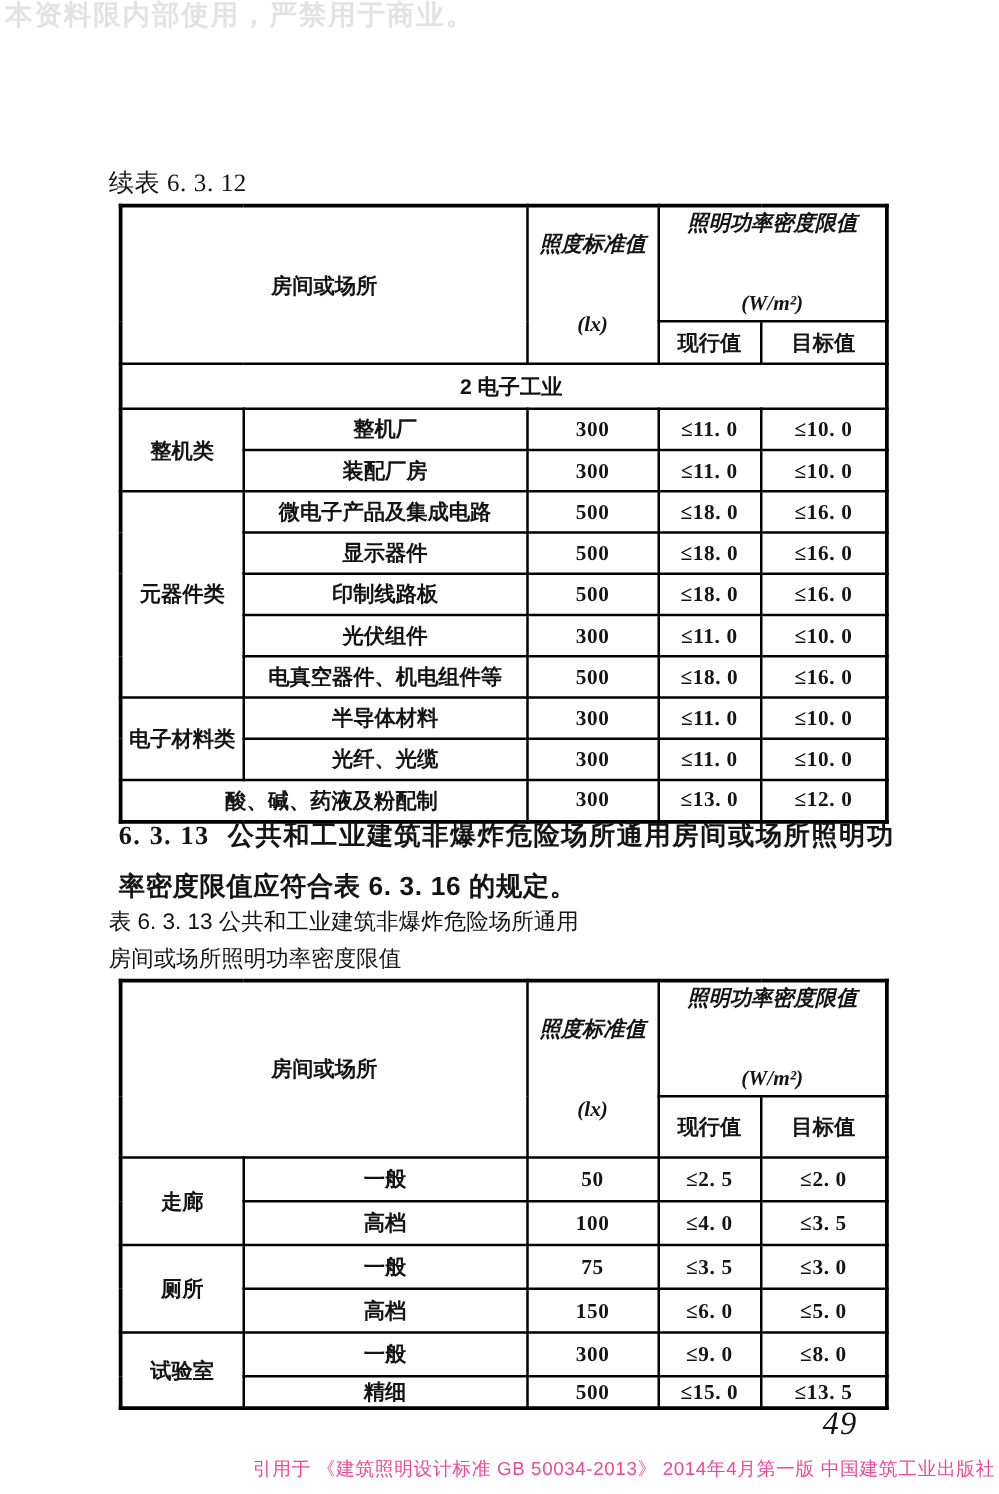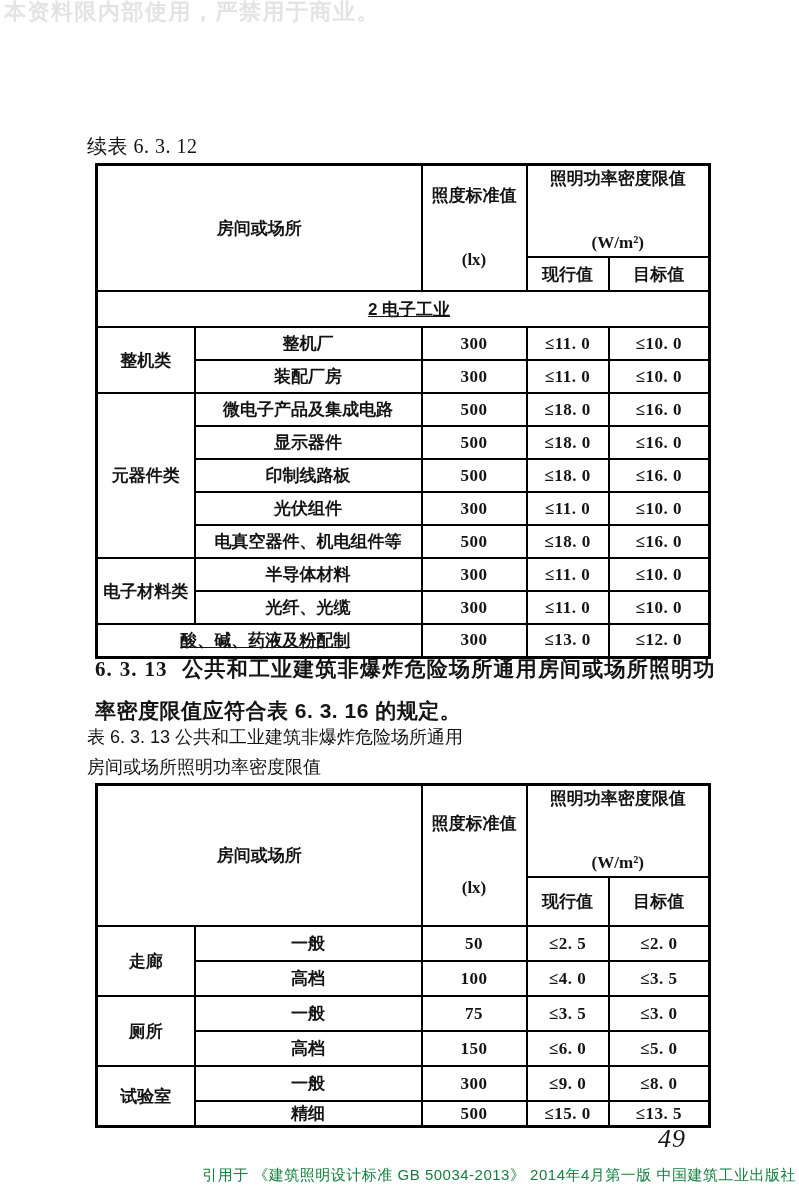--- a/index.html
+++ b/index.html
@@ -30,38 +30,38 @@
   }
   table.tbl td {
     border:2px solid #000;
     text-align:center; vertical-align:middle;
     font-size:17px; font-weight:bold;
     overflow:hidden; white-space:nowrap;
   }
   .t1 { top:163px; width:613px; }
   .t2 { top:783px; width:613px; }
   .hdr-sub { font-family:"Liberation Serif", serif; font-size:17px;margin-top:38px; }
-  .hdr-stack { line-height:26px; }
+  .hdr-stack { line-height:26px;font-style:italic; }
   .num { font-family:"Liberation Serif", serif; font-size:17px; letter-spacing:0.5px;margin-left:21px; }
-  td.section-cell, td.span-left { text-align:left; padding-left:12px; white-space:pre;text-decoration:underline; }
+  td.section-cell, td.span-left { text-align:left; padding-left:12px; white-space:pre; }
   .clause {
     position:absolute; left:95px; top:648px; width:620px;
     font-size:21px; font-weight:bold; line-height:41px;
     text-align:justify; letter-spacing:0.5px;
   }
   .clause .clause-num { font-family:"Liberation Serif", serif; padding-right:14px; letter-spacing:1px; }
   .page-number {
     position:absolute; left:658px; top:1124px;
     font-family:"Liberation Serif", serif; font-style:italic;
     font-size:26px; letter-spacing:1px;
   }
   .footer {
     position:absolute; right:3px; top:1166px;
     font-size:15px; letter-spacing:0.5px; white-space:nowrap;
-    color:#15803d;
+    color:#ec4899;
   }
 </style>
 </head>
 <body>
 
 <div class="watermark">本资料限内部使用，严禁用于商业。</div>
 
 <div class="tbl-caption caption1">续表 6. 3. 12</div>
 
 <table class="tbl t1">

